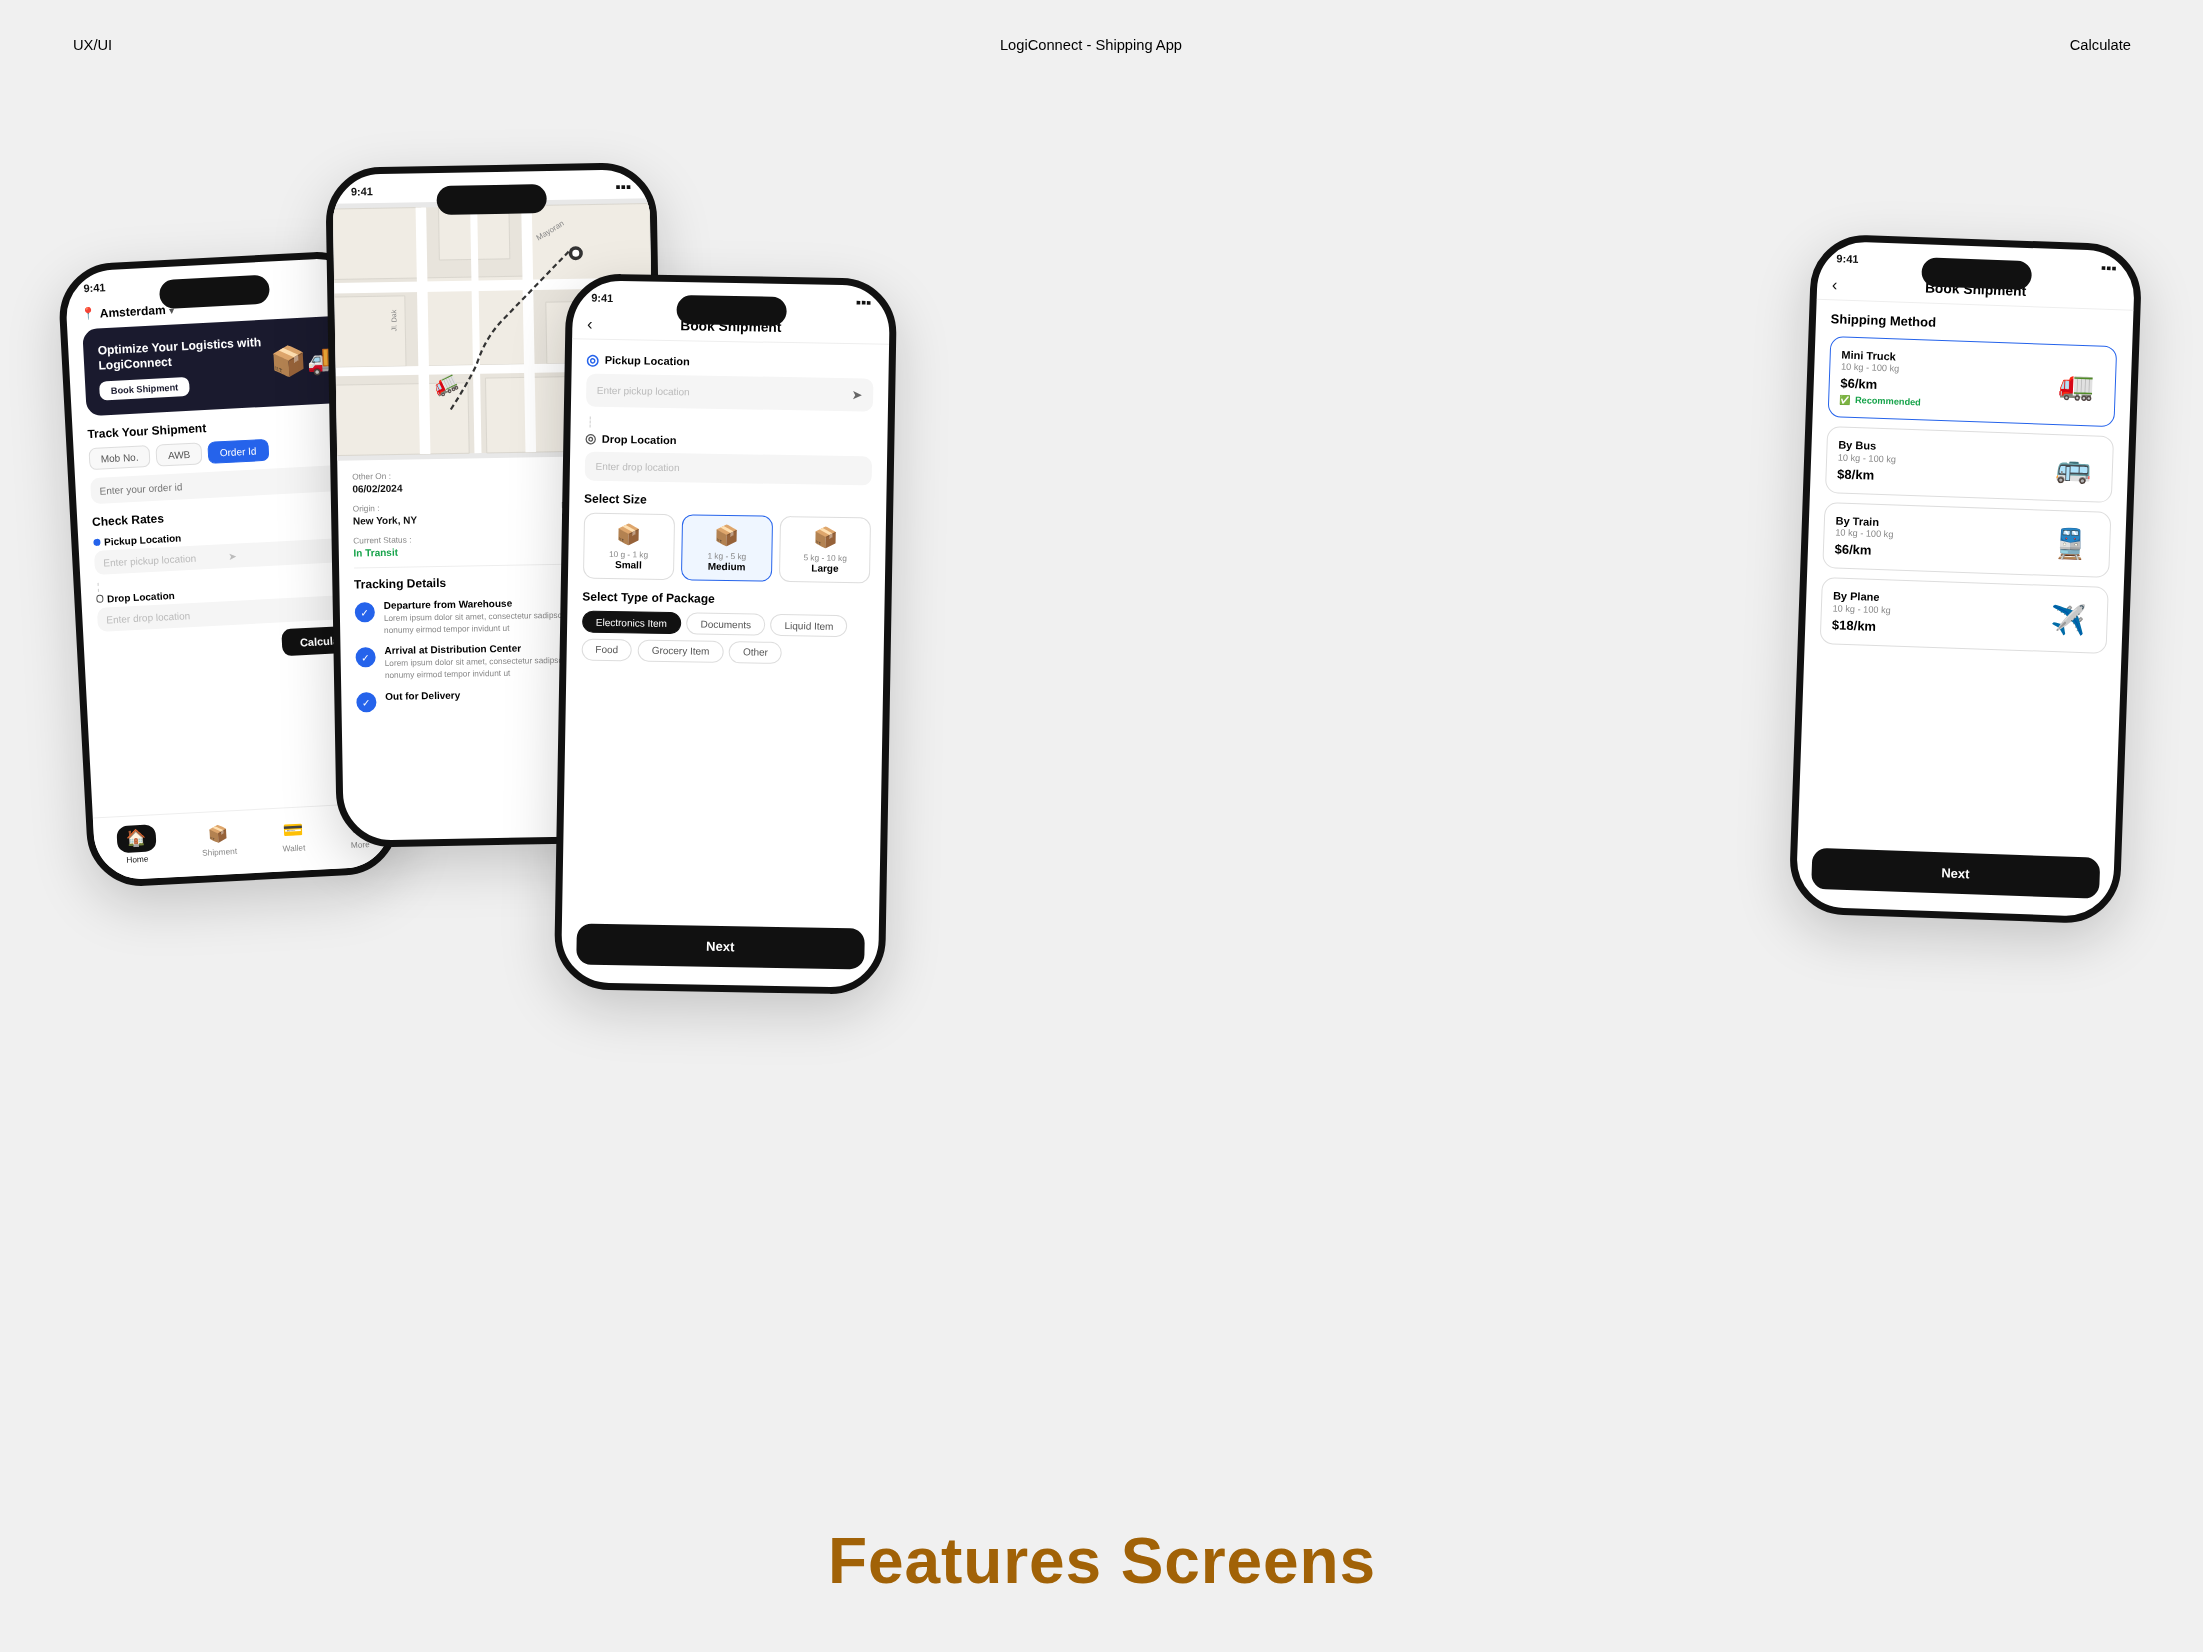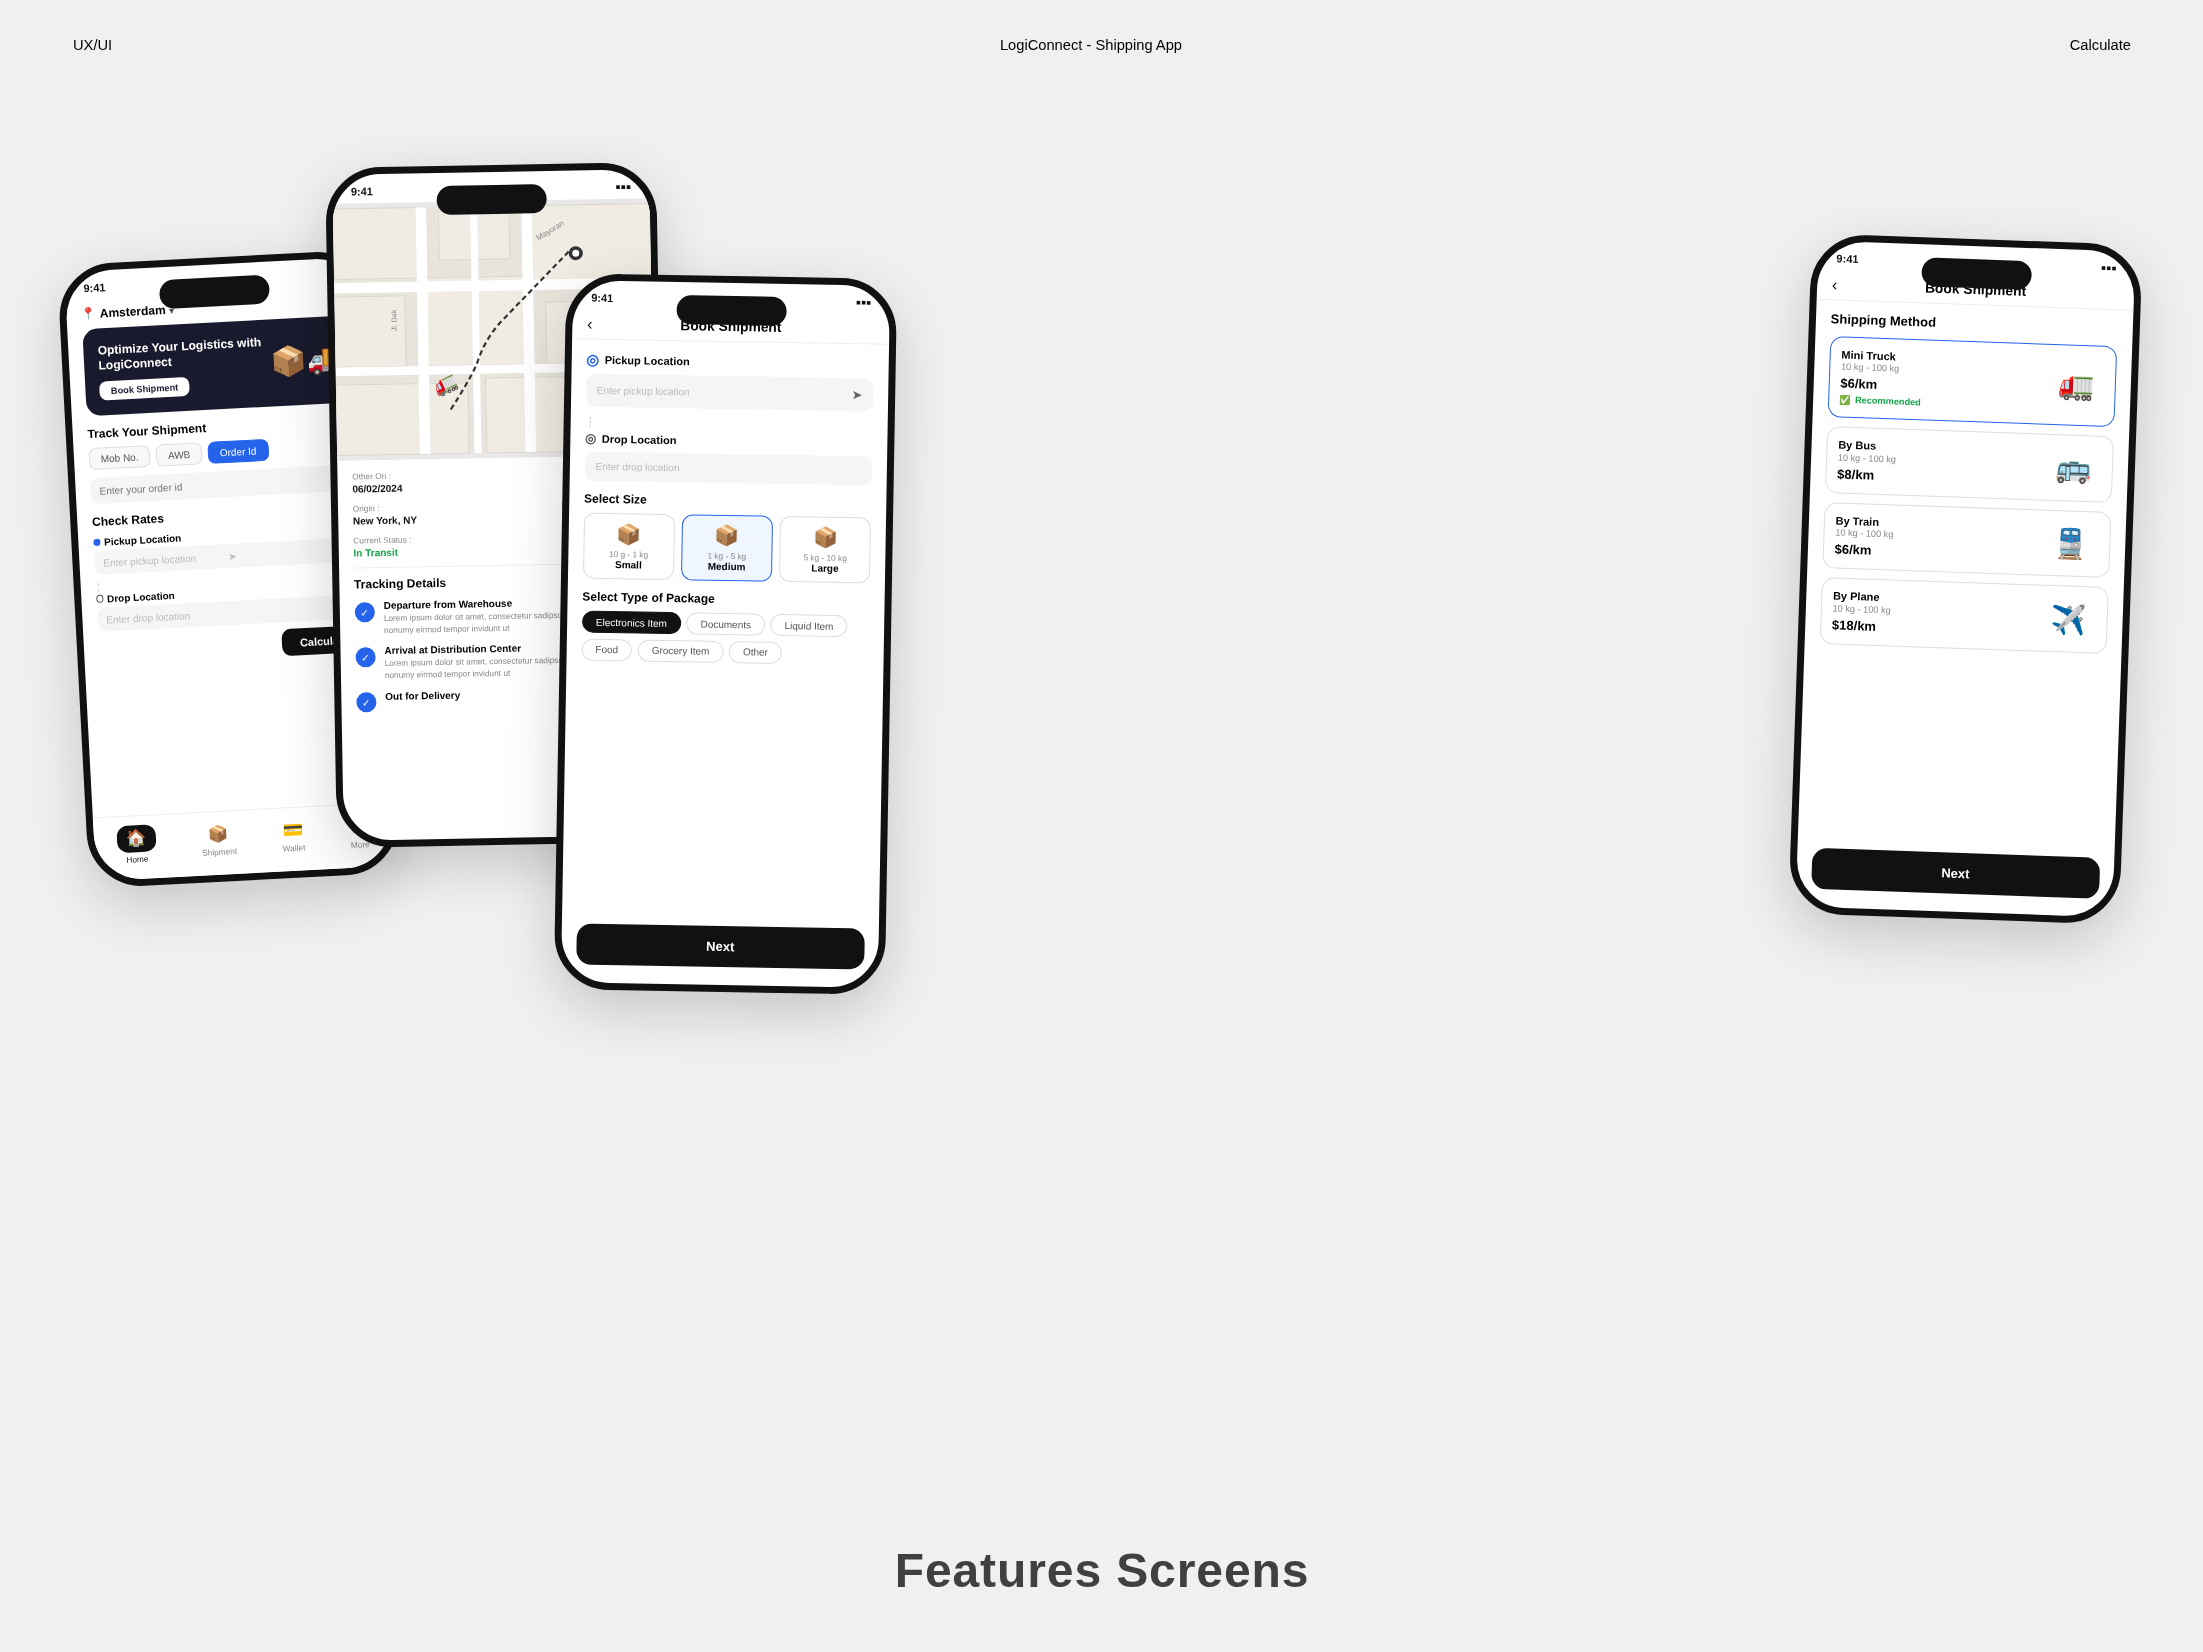--- a/index.html
+++ b/index.html
@@ -19,23 +19,23 @@
       align-items: center;
       padding: 37px 73px 18.4px;
     }
 
     
     .footer-text {
       position: absolute;
       bottom: 55px;
       left: 50%;
       transform: translateX(-50%);
-      font-size: 48px;
+      font-size: 64px;
       font-weight: 600;
-      color: #404040;
+      color: #a16207;
       letter-spacing: 0.9px;
     }
 
     
     .phones-area {
       position: absolute;
       top: 92px;
       left: 0;
       right: 0;
       bottom: 110px;

